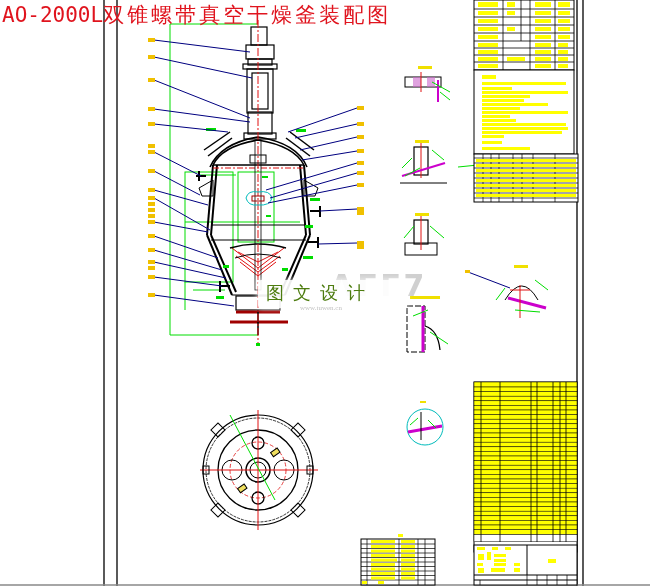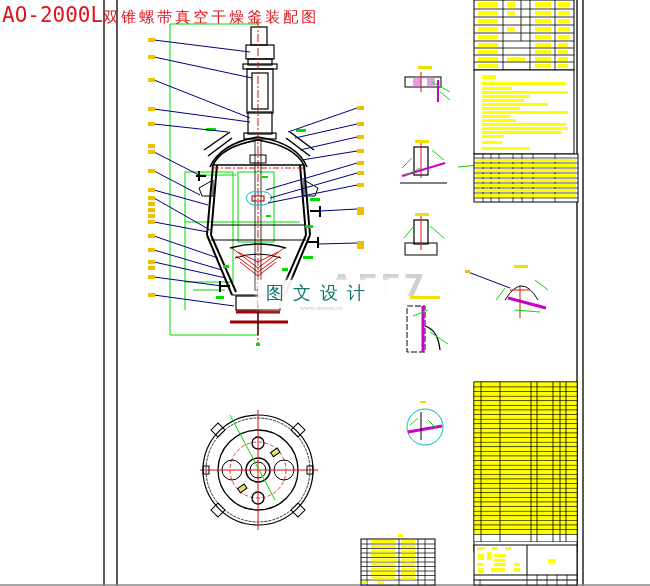--- a/index.html
+++ b/index.html
@@ -1,21 +1,21 @@
 <!DOCTYPE html>
 <html><head>
 <meta charset="utf-8">
 <style>
   html,body{margin:0;padding:0;background:#ffffff;}
   body{width:650px;height:586px;position:relative;overflow:hidden;font-family:"DejaVu Sans",sans-serif;}
   #drawing{position:absolute;left:0;top:0;width:650px;height:586px;}
   .title{position:absolute;left:2px;top:2px;color:#e0141e;font-family:"DejaVu Sans Mono","Liberation Mono",monospace;font-size:21px;letter-spacing:0px;line-height:26px;white-space:nowrap;}
-  .title .cn{font-family:"DejaVu Serif","Liberation Serif",serif;font-size:15px;letter-spacing:3px;}
+  .title .cn{font-family:"DejaVu Serif","Liberation Serif",serif;font-size:21px;letter-spacing:3px;}
   .watermark{position:absolute;left:258px;top:280px;width:148px;height:28px;background:rgba(255,255,255,0.92);border-radius:3px;box-shadow:0 0 6px rgba(255,255,255,0.9);}
-  .watermark span{position:absolute;left:8px;top:1px;font-size:18px;letter-spacing:9px;color:#0f766e;font-family:"DejaVu Sans",sans-serif;}
+  .watermark span{position:absolute;left:8px;top:1px;font-size:18px;letter-spacing:9px;color:#4d7c0f;font-family:"DejaVu Sans",sans-serif;}
   .wm-ghost{position:absolute;left:330px;top:268px;font-size:30px;color:rgba(150,150,150,0.45);font-weight:bold;letter-spacing:4px;font-family:"DejaVu Sans",sans-serif;}
   .wm-url{position:absolute;left:300px;top:304px;font-size:7px;color:rgba(150,150,150,0.6);font-family:Liberation Serif, serif;}
 </style>
 </head>
 <body>
 
 <div id="drawing">
 <svg width="650" height="586" viewBox="0 0 650 586" xmlns="http://www.w3.org/2000/svg">
 
   <g stroke="#000" stroke-width="1.3" fill="none">

